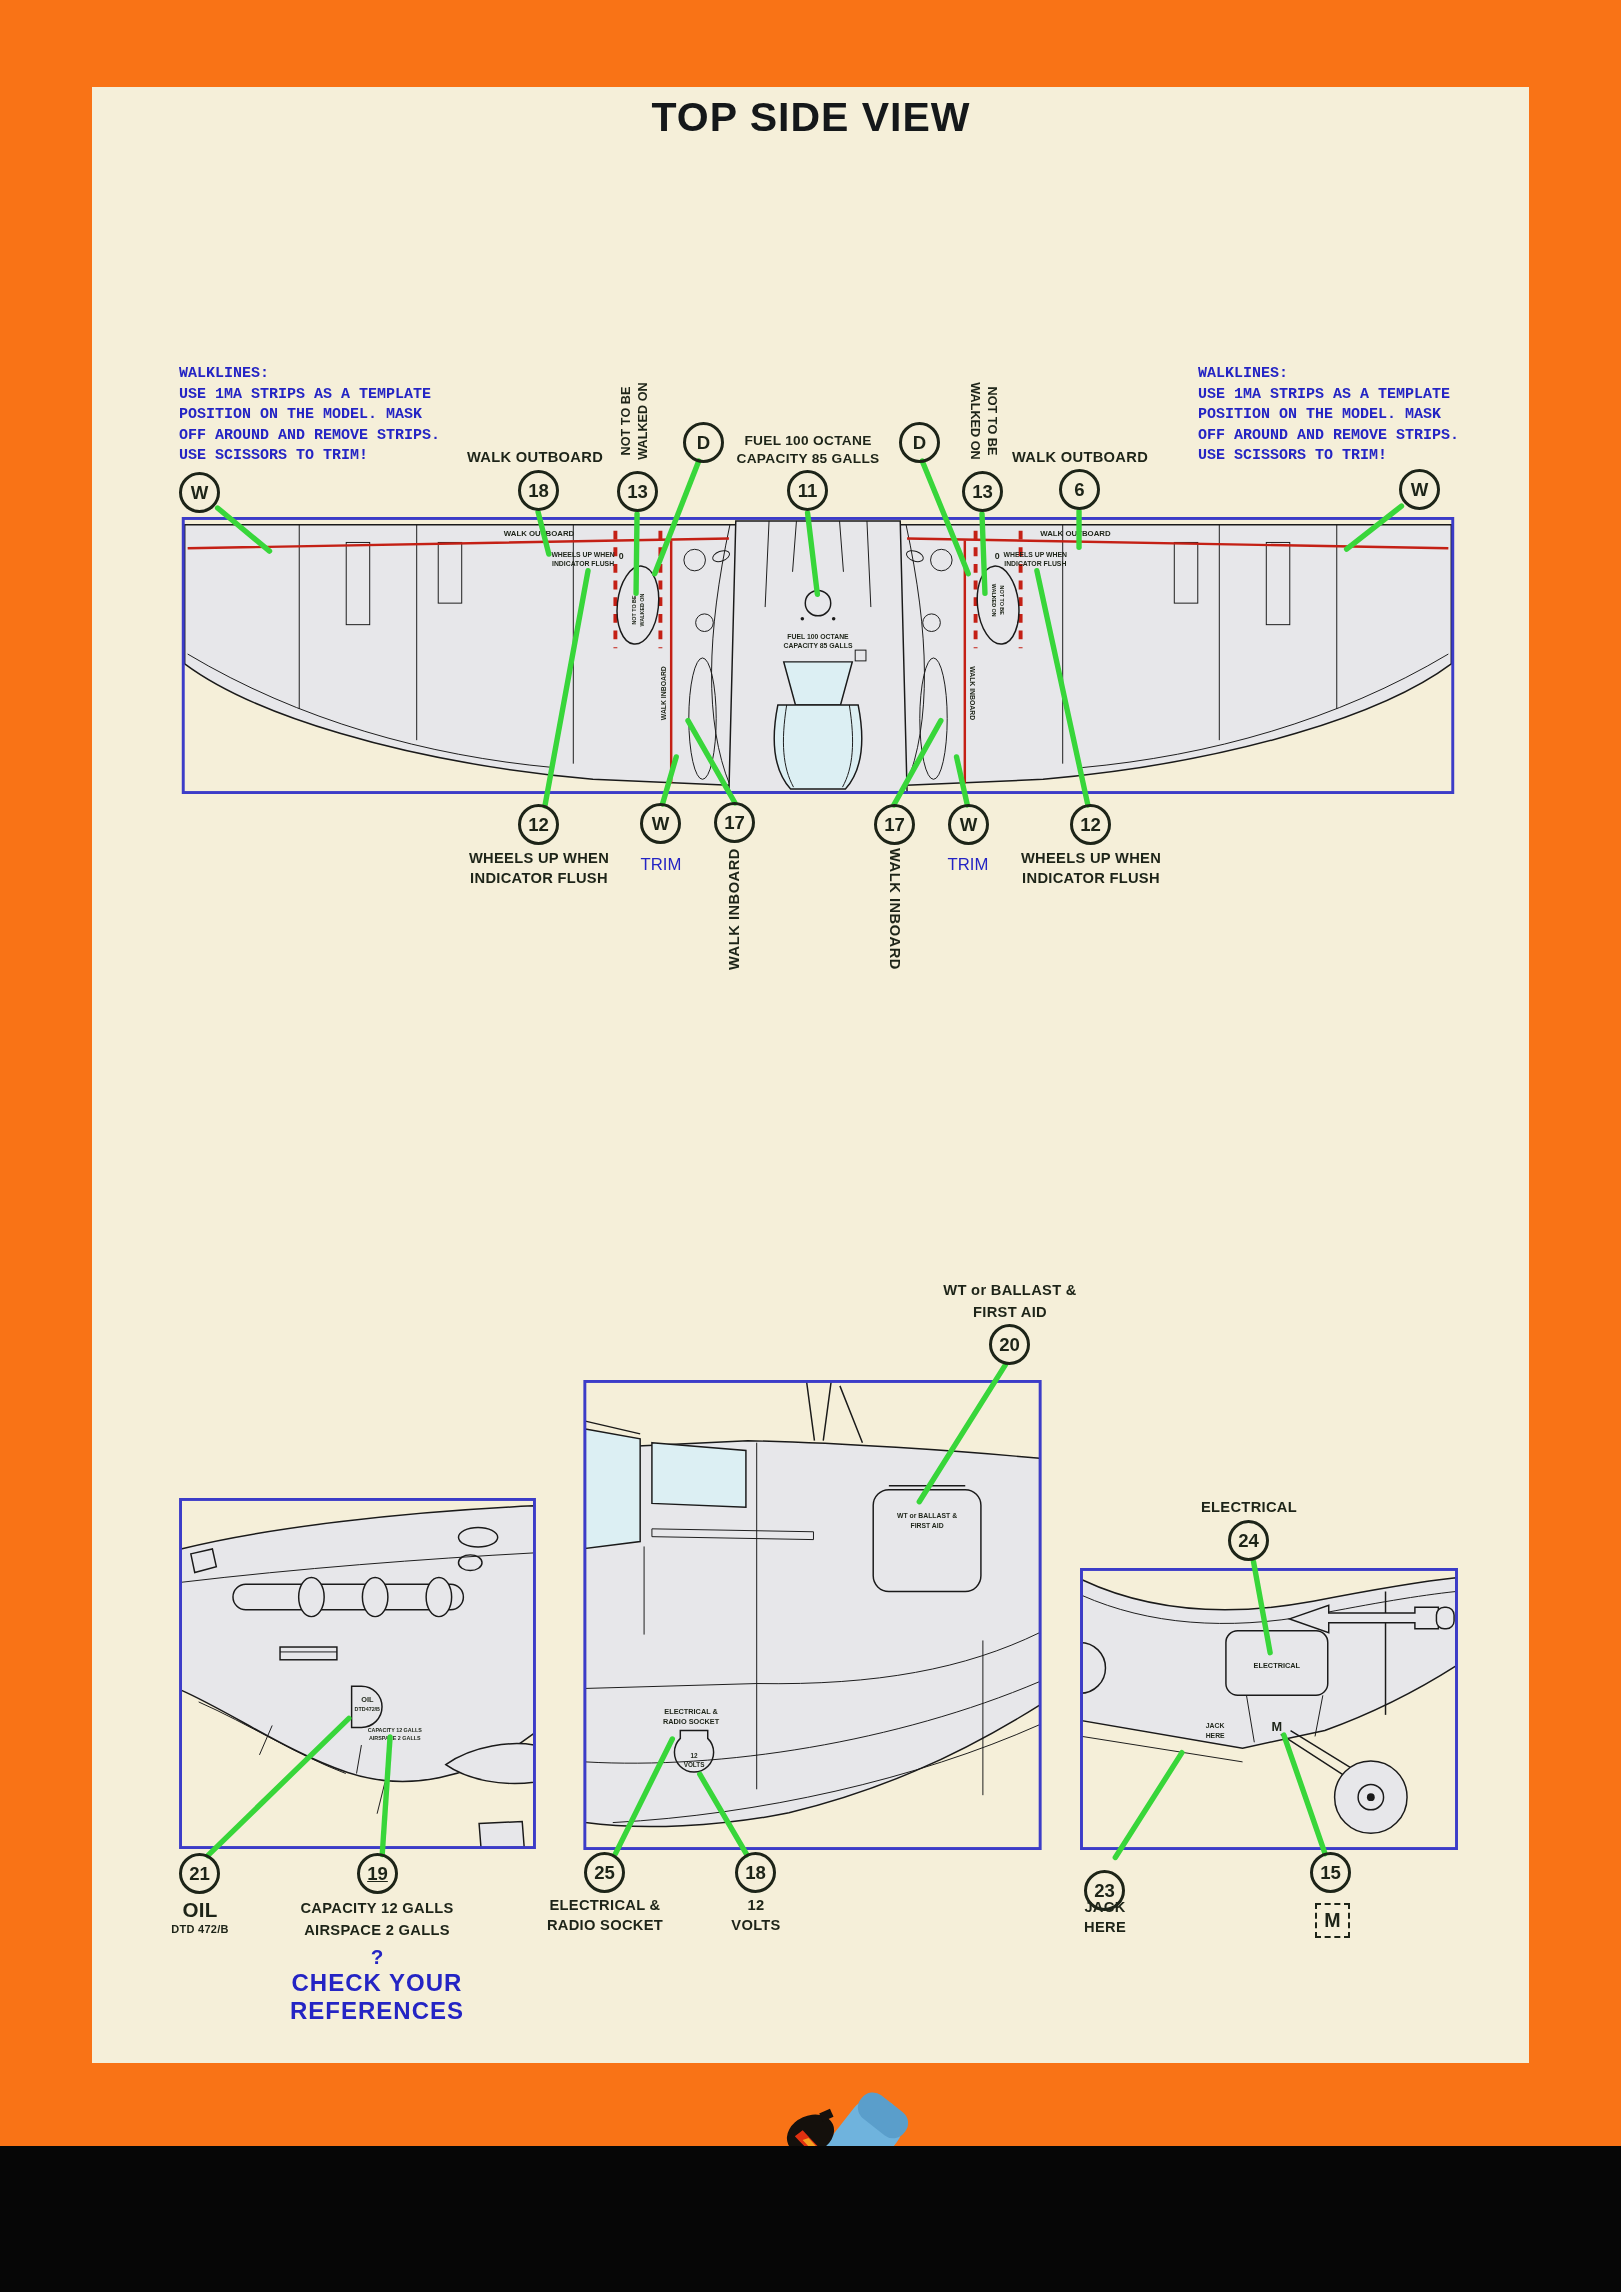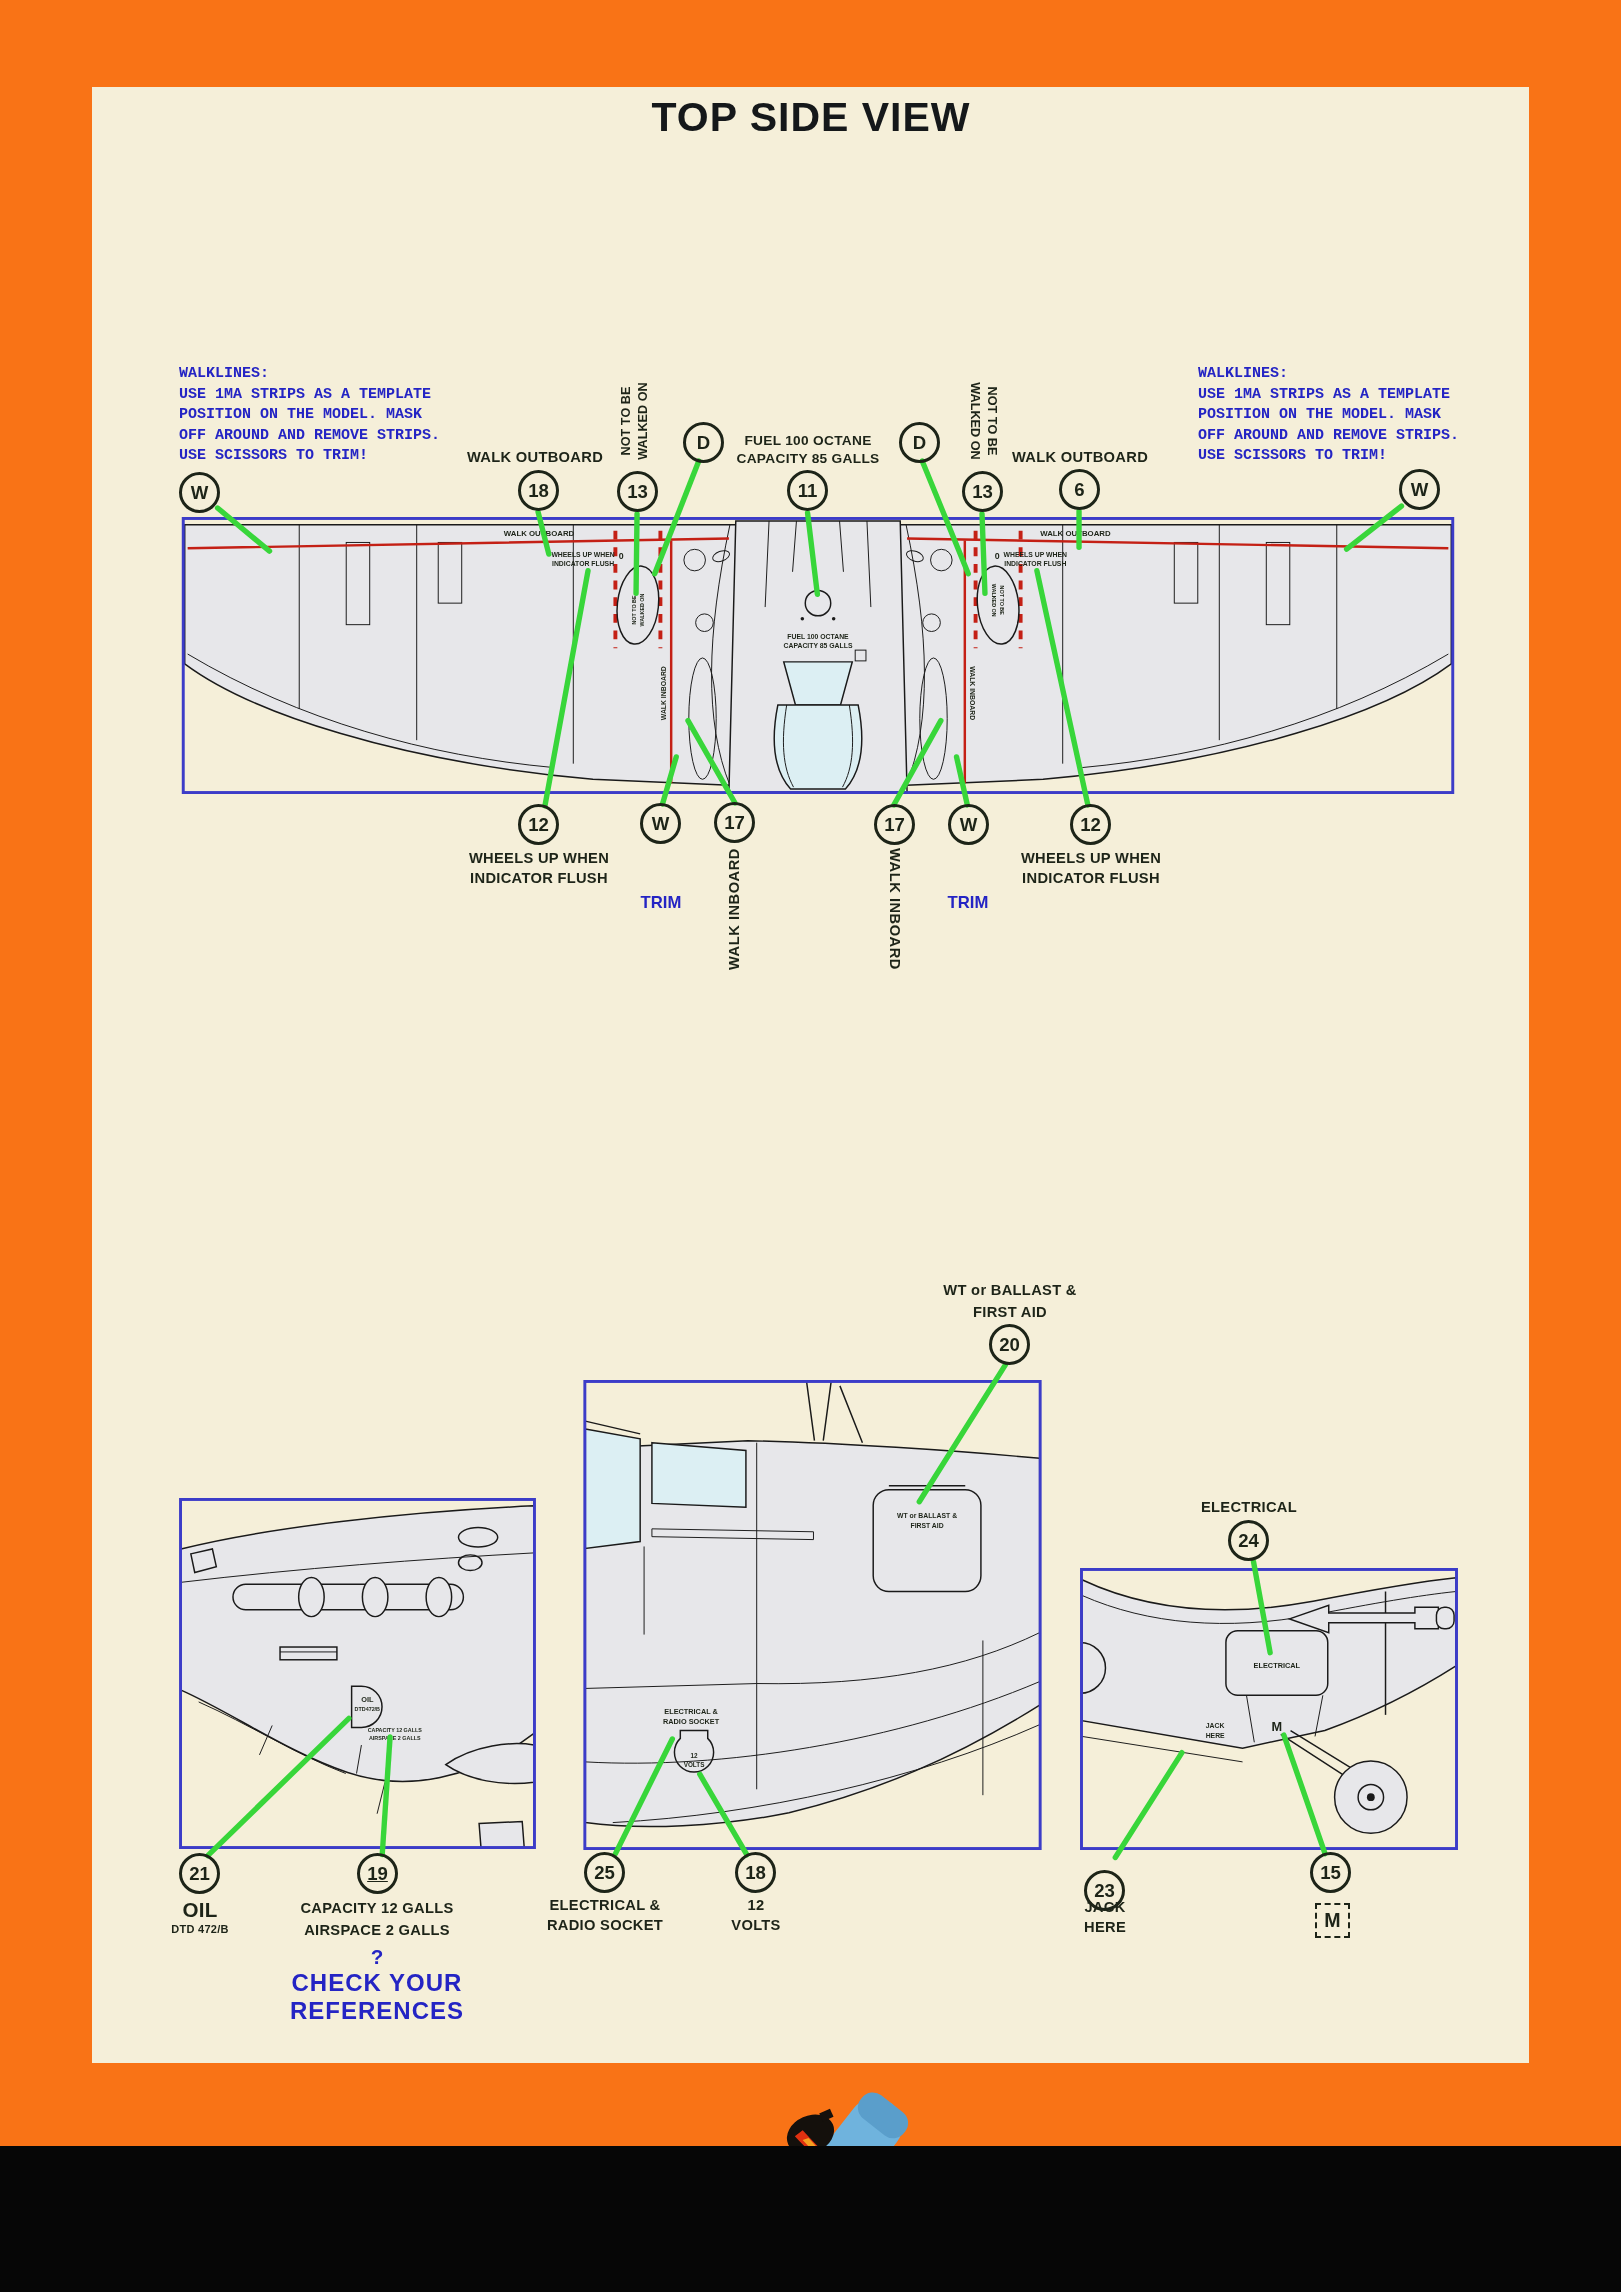--- a/index.html
+++ b/index.html
@@ -10,21 +10,21 @@
   h1.title{position:absolute;transform:translateX(-50%);margin:0;font-size:41px;font-weight:700;
            letter-spacing:1px;color:#15181a;white-space:nowrap;}
   .note{position:absolute;color:#2424c4;font-weight:700;font-size:15px;line-height:20.6px;white-space:nowrap;font-family:Liberation Mono, monospace;}
   .circ{position:absolute;width:41px;height:41px;border:3.4px solid #1d2418;border-radius:50%;
         box-sizing:border-box;display:flex;align-items:center;justify-content:center;
         font-size:18.6px;font-weight:700;background:transparent;}
   .cl{position:absolute;transform:translateX(-50%);text-align:center;font-weight:700;font-size:14.7px;
       line-height:19.6px;white-space:nowrap;letter-spacing:0.3px;}
   .cl .big{font-size:20.6px;line-height:23.5px;}
   .cl .sm{font-size:11px;line-height:15.7px;}
-  .trim{position:absolute;transform:translateX(-50%);color:#2424c4;font-weight:700;font-size:16.7px;white-space:nowrap;margin-top:38px;}
+  .trim{position:absolute;transform:translateX(-50%);color:#2424c4;font-weight:400;font-size:16.7px;white-space:nowrap;}
   .vl,.vlr{position:absolute;white-space:nowrap;text-align:center;font-weight:700;}
   .vl{transform:translate(-50%,-50%) rotate(-90deg);}
   .vlr{transform:translate(-50%,-50%) rotate(90deg);}
   .notwalk{font-size:12.7px;line-height:16.7px;}
   .wib{font-size:14.7px;letter-spacing:0.5px;}
   .checkblock{position:absolute;transform:translateX(-50%);text-align:center;color:#2424c4;font-weight:700;}
   .checkblock .q{font-size:20.6px;line-height:23.5px;}
   .checkblock .cline{font-size:24px;line-height:28px;letter-spacing:1px;}
   .mbox{position:absolute;width:35px;height:35px;border:2.5px dashed #1d2418;box-sizing:border-box;
         display:flex;align-items:center;justify-content:center;font-size:19.6px;font-weight:700;}

